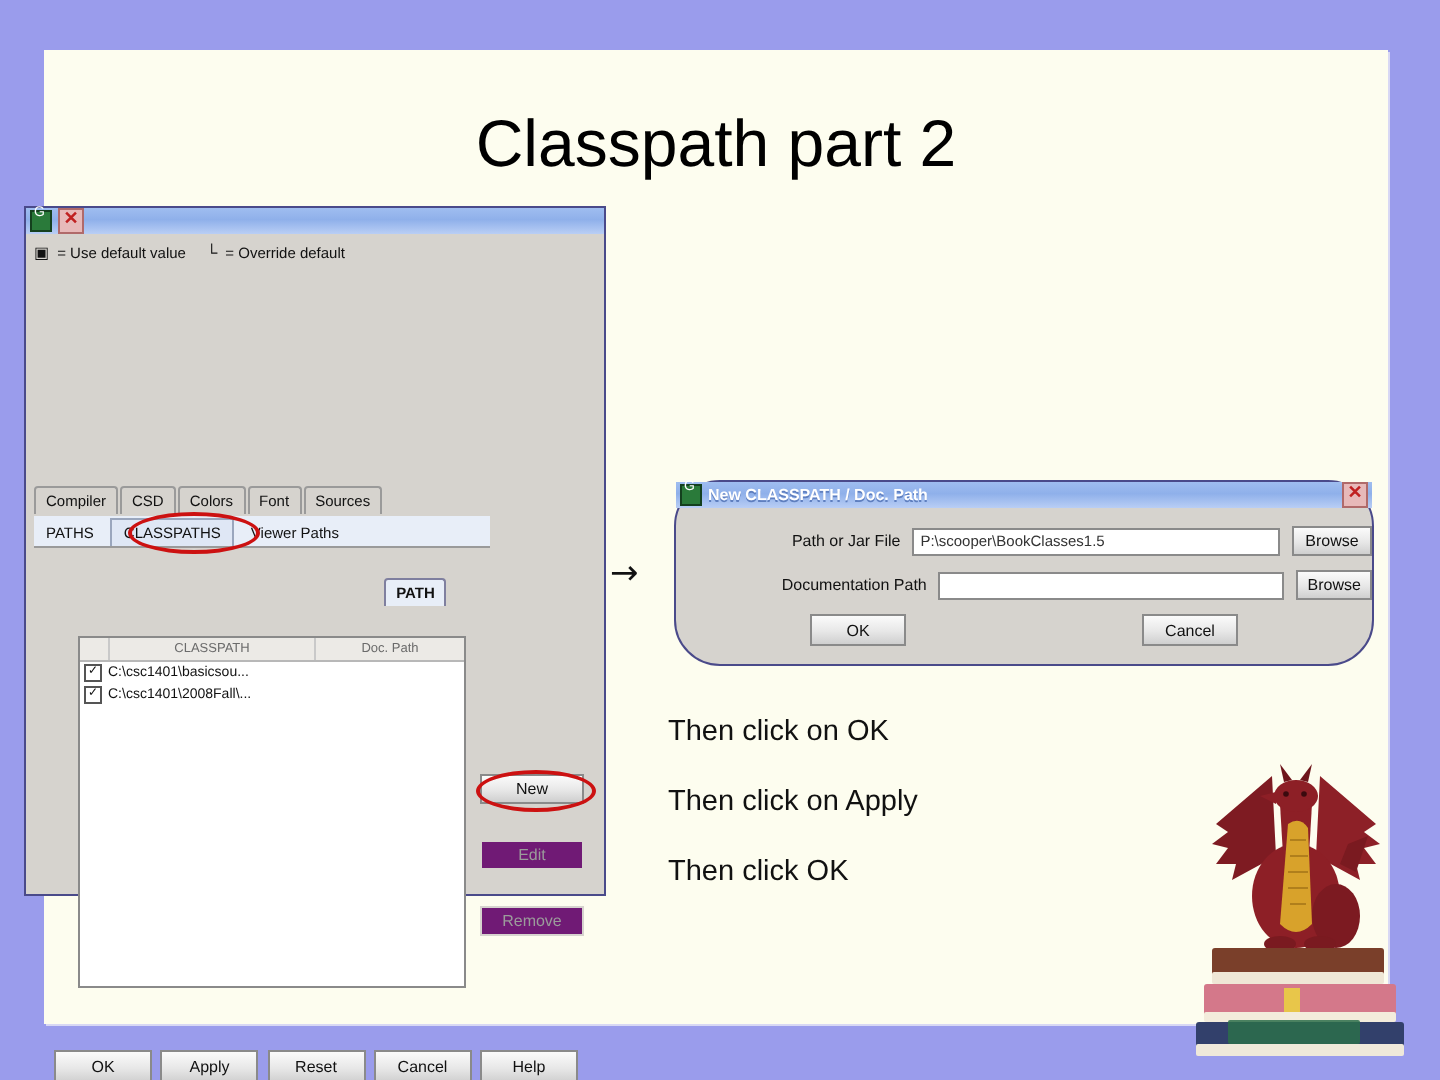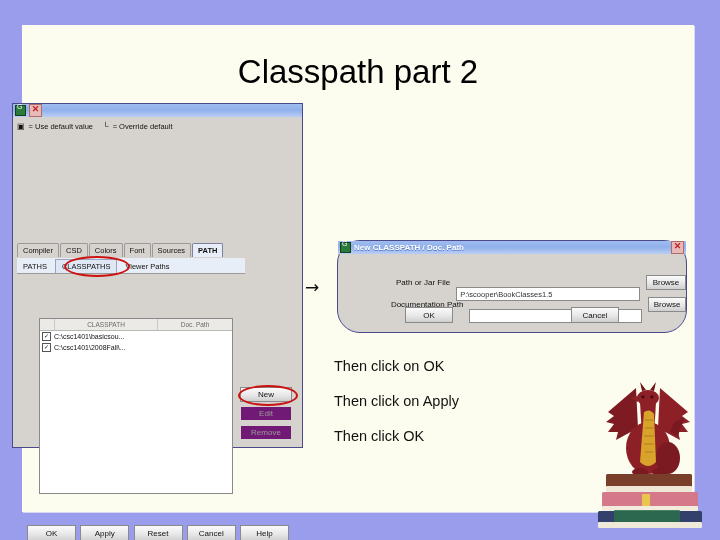--- a/index.html
+++ b/index.html
@@ -44,34 +44,34 @@
     background:linear-gradient(to bottom,#fbfbfb 0%,#e7e7e7 55%,#cfcfcf 100%);
     border:1px solid #8a8a8a;
     font-size:8px;color:#111;text-align:center;
     display:flex;align-items:center;justify-content:center;
     font-family:"Liberation Sans", sans-serif;
   }
   .btn.disabled{color:#9b9b9b;background:#701a75;border-color:#d6d3ce;}
   .field{
     background:#ffffff;border:1px solid #8a8a8a;
     font-size:7.5px;color:#333;display:flex;align-items:center;
-    padding-left:3px;overflow:hidden;white-space:nowrap;margin-top:24px;
+    padding-left:3px;overflow:hidden;white-space:nowrap;
   }
   .lbl{font-size:8px;color:#111;white-space:nowrap;}
 
   
   #settings-dialog{left:12px;top:103px;width:289px;height:343px;}
   .legend{
     position:absolute;left:4px;top:16px;width:280px;height:13px;
     display:flex;align-items:center;gap:4px;font-size:7.5px;color:#111;
   }
   .legend .gl{font-size:8px;}
   .tabrow{
     position:absolute;left:4px;top:139px;width:281px;height:14px;
-    display:flex;align-items:flex-end;gap:1px;
+    display:flex;align-items:flex-start;gap:1px;
   }
   .tab{
     height:13px;padding:0 5px;font-size:7.5px;color:#111;
     background:#d6d3ce;border:1px solid #9a9a9a;border-bottom:none;
     display:flex;align-items:center;border-radius:2px 2px 0 0;
   }
   .tab.sel{background:#e8eef8;border-color:#7f7f9f;font-weight:bold;margin-top:46px;}
   .subtabrow{
     position:absolute;left:4px;top:154px;width:228px;height:15px;
     display:flex;align-items:flex-end;gap:2px;
@@ -100,21 +100,21 @@
   }
   .listhdr .c1{width:14px;border-right:1px solid #c9c9c9;}
   .listhdr .c2{flex:1;border-right:1px solid #c9c9c9;display:flex;align-items:center;justify-content:center;}
   .listhdr .c3{width:74px;display:flex;align-items:center;justify-content:center;}
   .listrow{display:flex;align-items:center;height:11px;padding-left:2px;font-size:7px;color:#111;}
   .chk{
     width:7px;height:7px;border:1px solid #555;background:#fff;margin-right:3px;flex:none;
     font-size:6px;line-height:6px;text-align:center;color:#111;
   }
   .sidebtns{position:absolute;left:227px;top:283px;width:52px;}
-  .sidebtns .btn{height:13px;margin-bottom:4px;}
+  .sidebtns .btn{height:13px;margin-bottom:18px;}
   .bottombtns{
     position:absolute;left:14px;top:421px;width:262px;height:15px;
     display:flex;justify-content:space-between;
   }
   .bottombtns .btn{width:47px;height:15px;}
 
   
   #new-classpath-dialog{left:337px;top:240px;width:348px;height:91px;border-radius:23px;}
   .ncp-row{position:absolute;display:flex;align-items:center;}
   .arrow{

